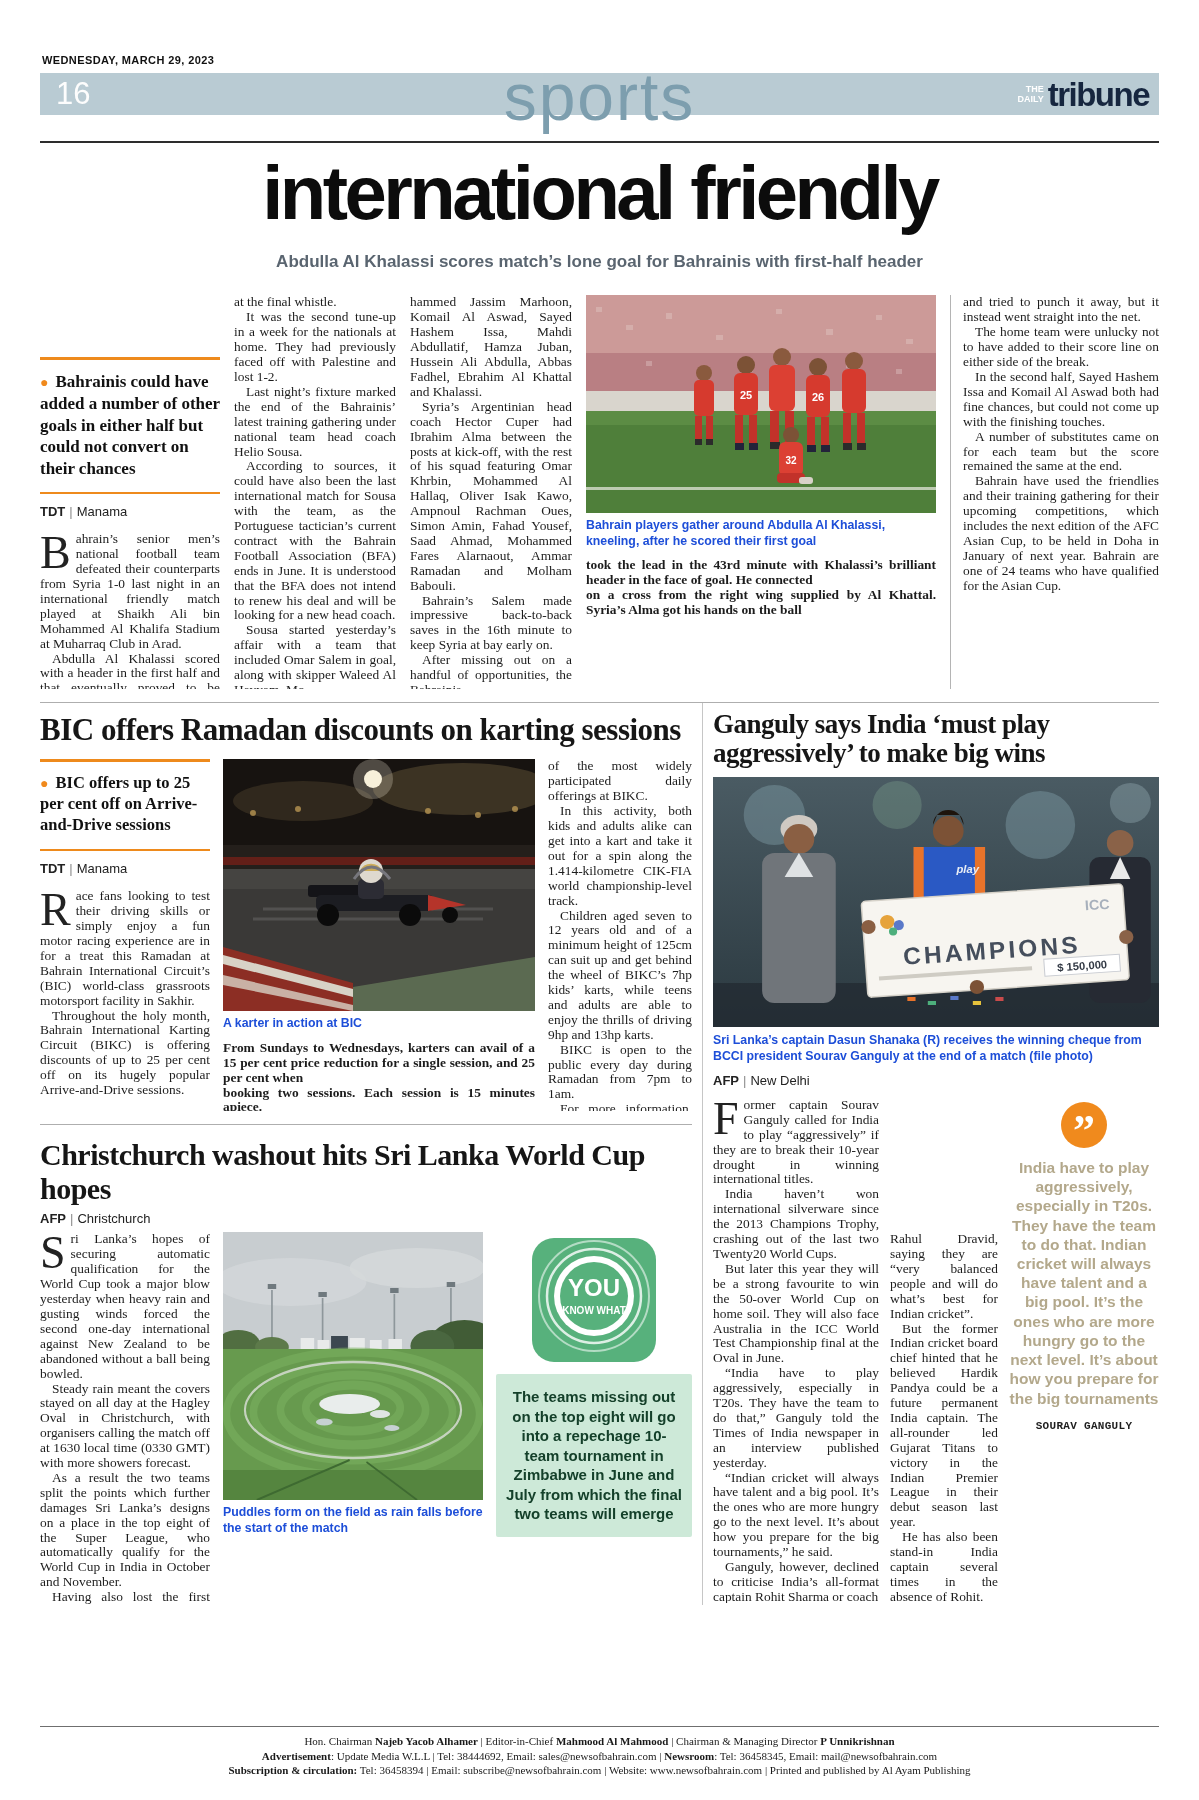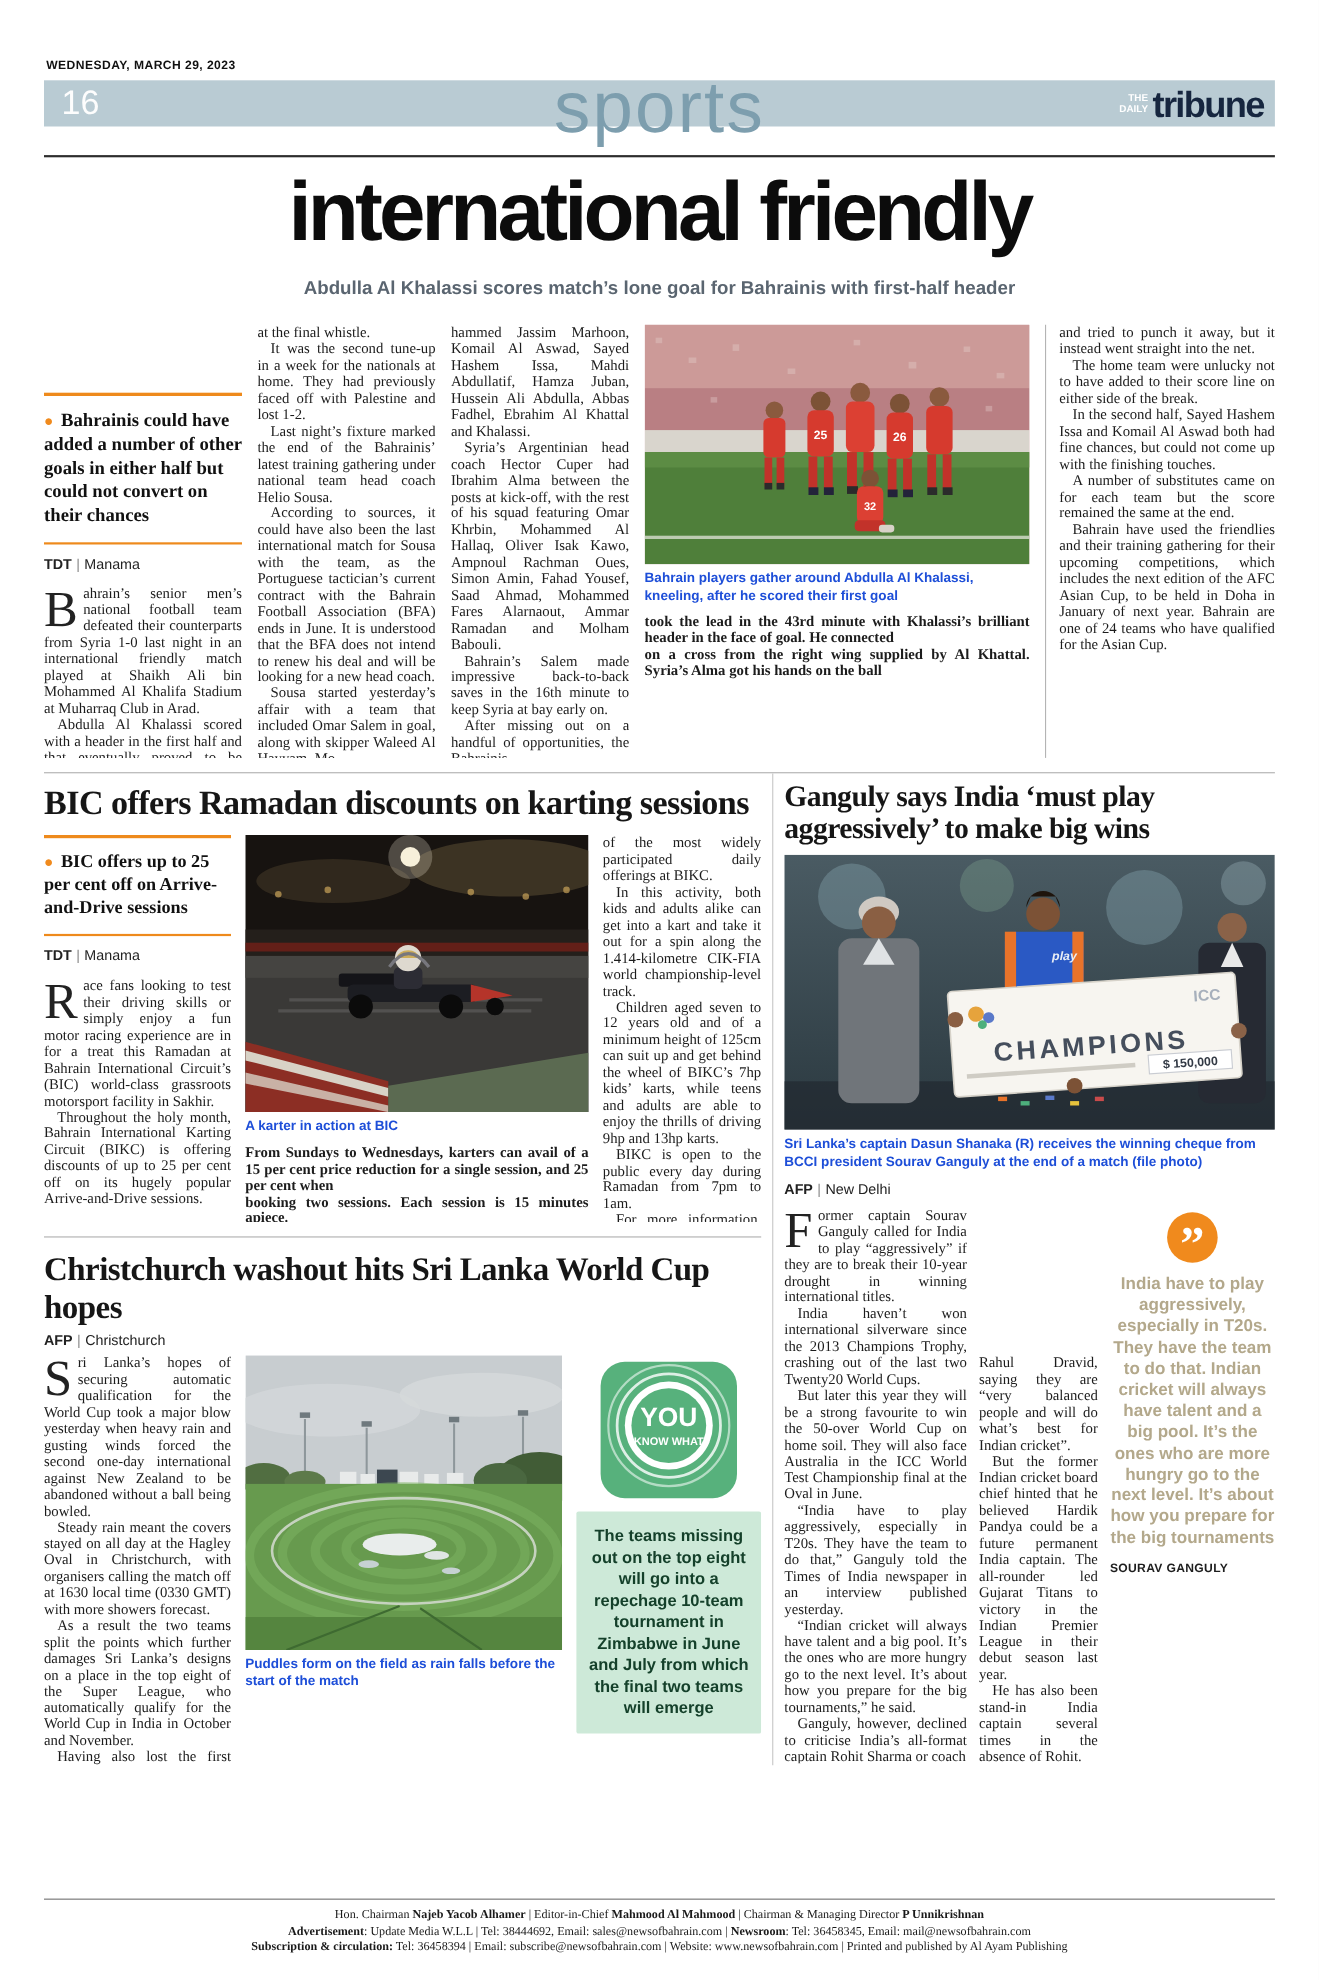--- a/index.html
+++ b/index.html
@@ -48,36 +48,36 @@
   .bic h2{font-size:31px;margin:9px 0 11px;}
   .bic-grid{display:flex;gap:13px;height:352px;overflow:hidden;}
   .bic-col1{width:170px;flex:none;}
   .bic-photo{width:312px;flex:none;}
   .bic-col3{flex:1;overflow:hidden;}
   .chch h2{font-size:30px;margin:13px 0 5px;}
   .chch-grid{display:flex;gap:13px;margin-top:6px;height:420px;overflow:hidden;}
   .chch-col1{width:170px;flex:none;overflow:hidden;}
   .chch-right{flex:1;overflow:hidden;}
   .chch-row{display:flex;gap:13px;}
-  .chch-photo{width:288px;flex:none;}
+  .chch-photo{width:260px;flex:none;}
   .kw{flex:1;}
   .kw-badge{display:block;margin:4px auto 0;}
   .kw-box{background:#cde9d8;color:#14402a;font-family:"Liberation Sans",sans-serif;font-weight:bold;
       font-size:15px;line-height:1.3;text-align:center;padding:13px 9px;margin-top:10px;border-radius:2px;}
   
   .gang h2{font-size:27px;line-height:1.07;margin:7px 0 9px;}
   .gang h2 span{display:block;}
   .gang .cap{margin-top:6px;}
   .gang-grid{display:grid;grid-template-columns:166px 1fr 150px;column-gap:11px;margin-top:10px;height:505px;overflow:hidden;}
   .gang-col2{display:flex;flex-direction:column;justify-content:flex-end;overflow:hidden;}
   .quote-block{text-align:center;padding-top:2px;}
   .quote-icon{width:46px;height:46px;border-radius:50%;background:#f08a1d;color:#fff;margin:2px auto 10px;
       font-family:"Liberation Serif",serif;font-weight:bold;font-size:44px;line-height:58px;text-align:center;}
   .quote-text{color:#b3a88b;font-family:"Liberation Sans",sans-serif;font-weight:bold;font-size:15.5px;line-height:1.24;}
-  .quote-attr{font-family:Liberation Sans, sans-serif;font-weight:bold;font-size:11px;color:#1e1e1e;text-align:left;margin-top:12px;letter-spacing:.3px;}
+  .quote-attr{font-family:Liberation Mono, monospace;font-weight:bold;font-size:11px;color:#1e1e1e;text-align:center;margin-top:12px;letter-spacing:.3px;}
   
   .footer{position:absolute;left:40px;right:40px;top:1726px;border-top:1.5px solid #6f6f6f;padding-top:7px;
       text-align:center;font-size:11px;line-height:1.32;color:#1a1a1a;}
   .footer .bold{font-weight:bold;}
 </style>
 </head>
 <body>
 
 <div class="page">
 

